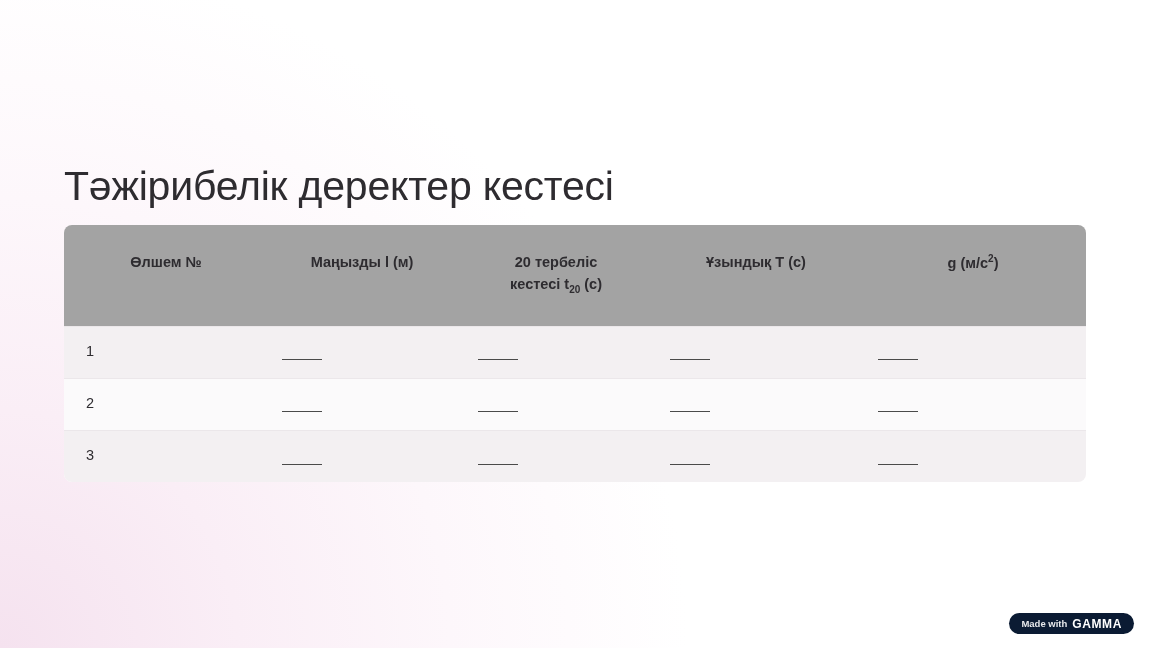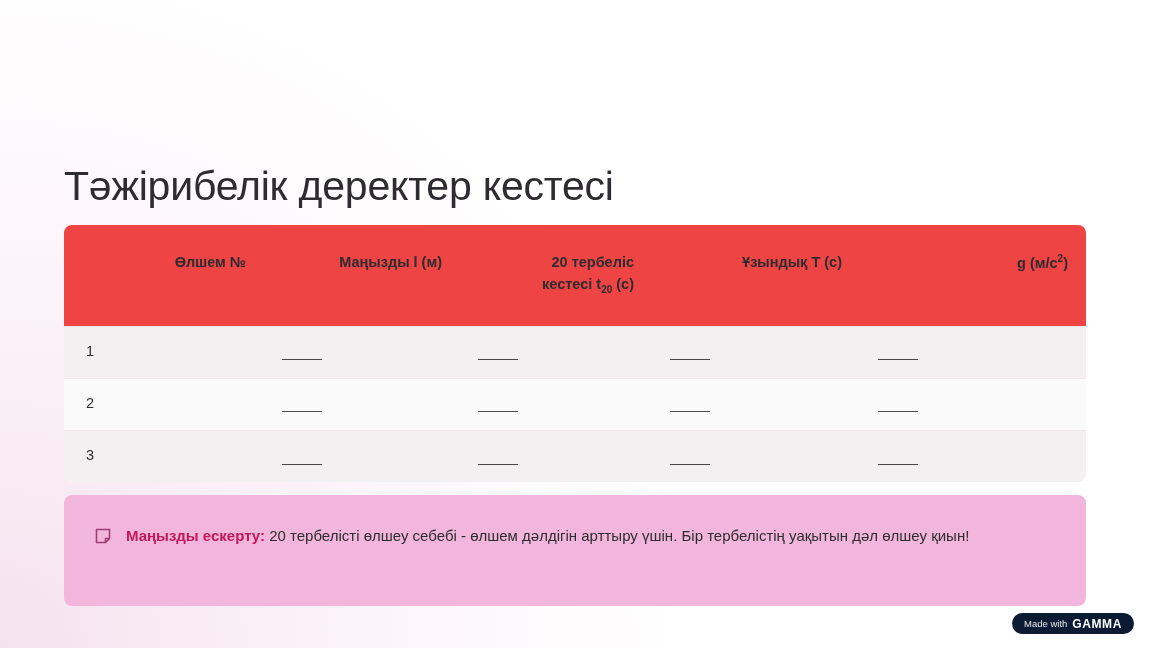--- a/index.html
+++ b/index.html
@@ -50,26 +50,26 @@
     border-radius: 8px;
     overflow: hidden;
     background: #ffffff;
   }
   table {
     width: 100%;
     border-collapse: collapse;
     table-layout: fixed;
   }
   thead th {
-    text-align: right;
+    text-align: center;
     font-size: 14.5px;
     font-weight: bold;
     color: #2e2c30;
     padding: 26px 18px 28px 18px;
-    background: #ef4444;
+    background: #a3a3a3;
     line-height: 1.55;
     vertical-align: top;
   }
   thead th:first-child { padding-left: 22px; }
   tbody td {
     font-size: 14.5px;
     color: #2e2c30;
     padding: 15px 18px 18px 18px;
     height: 52px;
     vertical-align: middle;
@@ -134,21 +134,21 @@
     background: #0b1b33;
     color: #ffffff;
     border-radius: 14px;
     height: 21px;
     padding: 0 12px;
     display: flex;
     align-items: center;
     gap: 5px;
     font-size: 9.5px;
   }
-  .badge .made { opacity: 0.9; }
+  .badge .made { opacity: 0.9; font-weight: bold; }
   .badge .brand {
     font-weight: bold;
     letter-spacing: 0.6px;
     font-size: 12px;
   }
 </style>
 </head>
 <body>
 
 <div class="slide">
@@ -198,31 +198,20 @@
             <td>3</td>
             <td><span class="blank"></span></td>
             <td><span class="blank"></span></td>
             <td><span class="blank"></span></td>
             <td><span class="blank"></span></td>
           </tr>
         </tbody>
       </table>
     </div>
 
-    <div class="note">
-      <span class="note-icon">
-        <svg width="18" height="18" viewBox="0 0 18 18" fill="none" stroke="currentColor" stroke-width="1.6">
-          <path d="M2.5 2.5h13v9l-4 4h-9z"></path>
-          <path d="M15.5 11.5h-4v4"></path>
-        </svg>
-      </span>
-      <div class="note-text">
-        <span class="note-label">Маңызды ескерту:</span><span> 20 тербелісті өлшеу себебі - өлшем дәлдігін арттыру үшін. Бір тербелістің уақытын дәл өлшеу қиын!</span>
-      </div>
-    </div>
 
   </div>
 
   <div class="badge">
     <span class="made">Made with</span>
     <span class="brand">GAMMA</span>
   </div>
 </div>
 
 </body></html>

